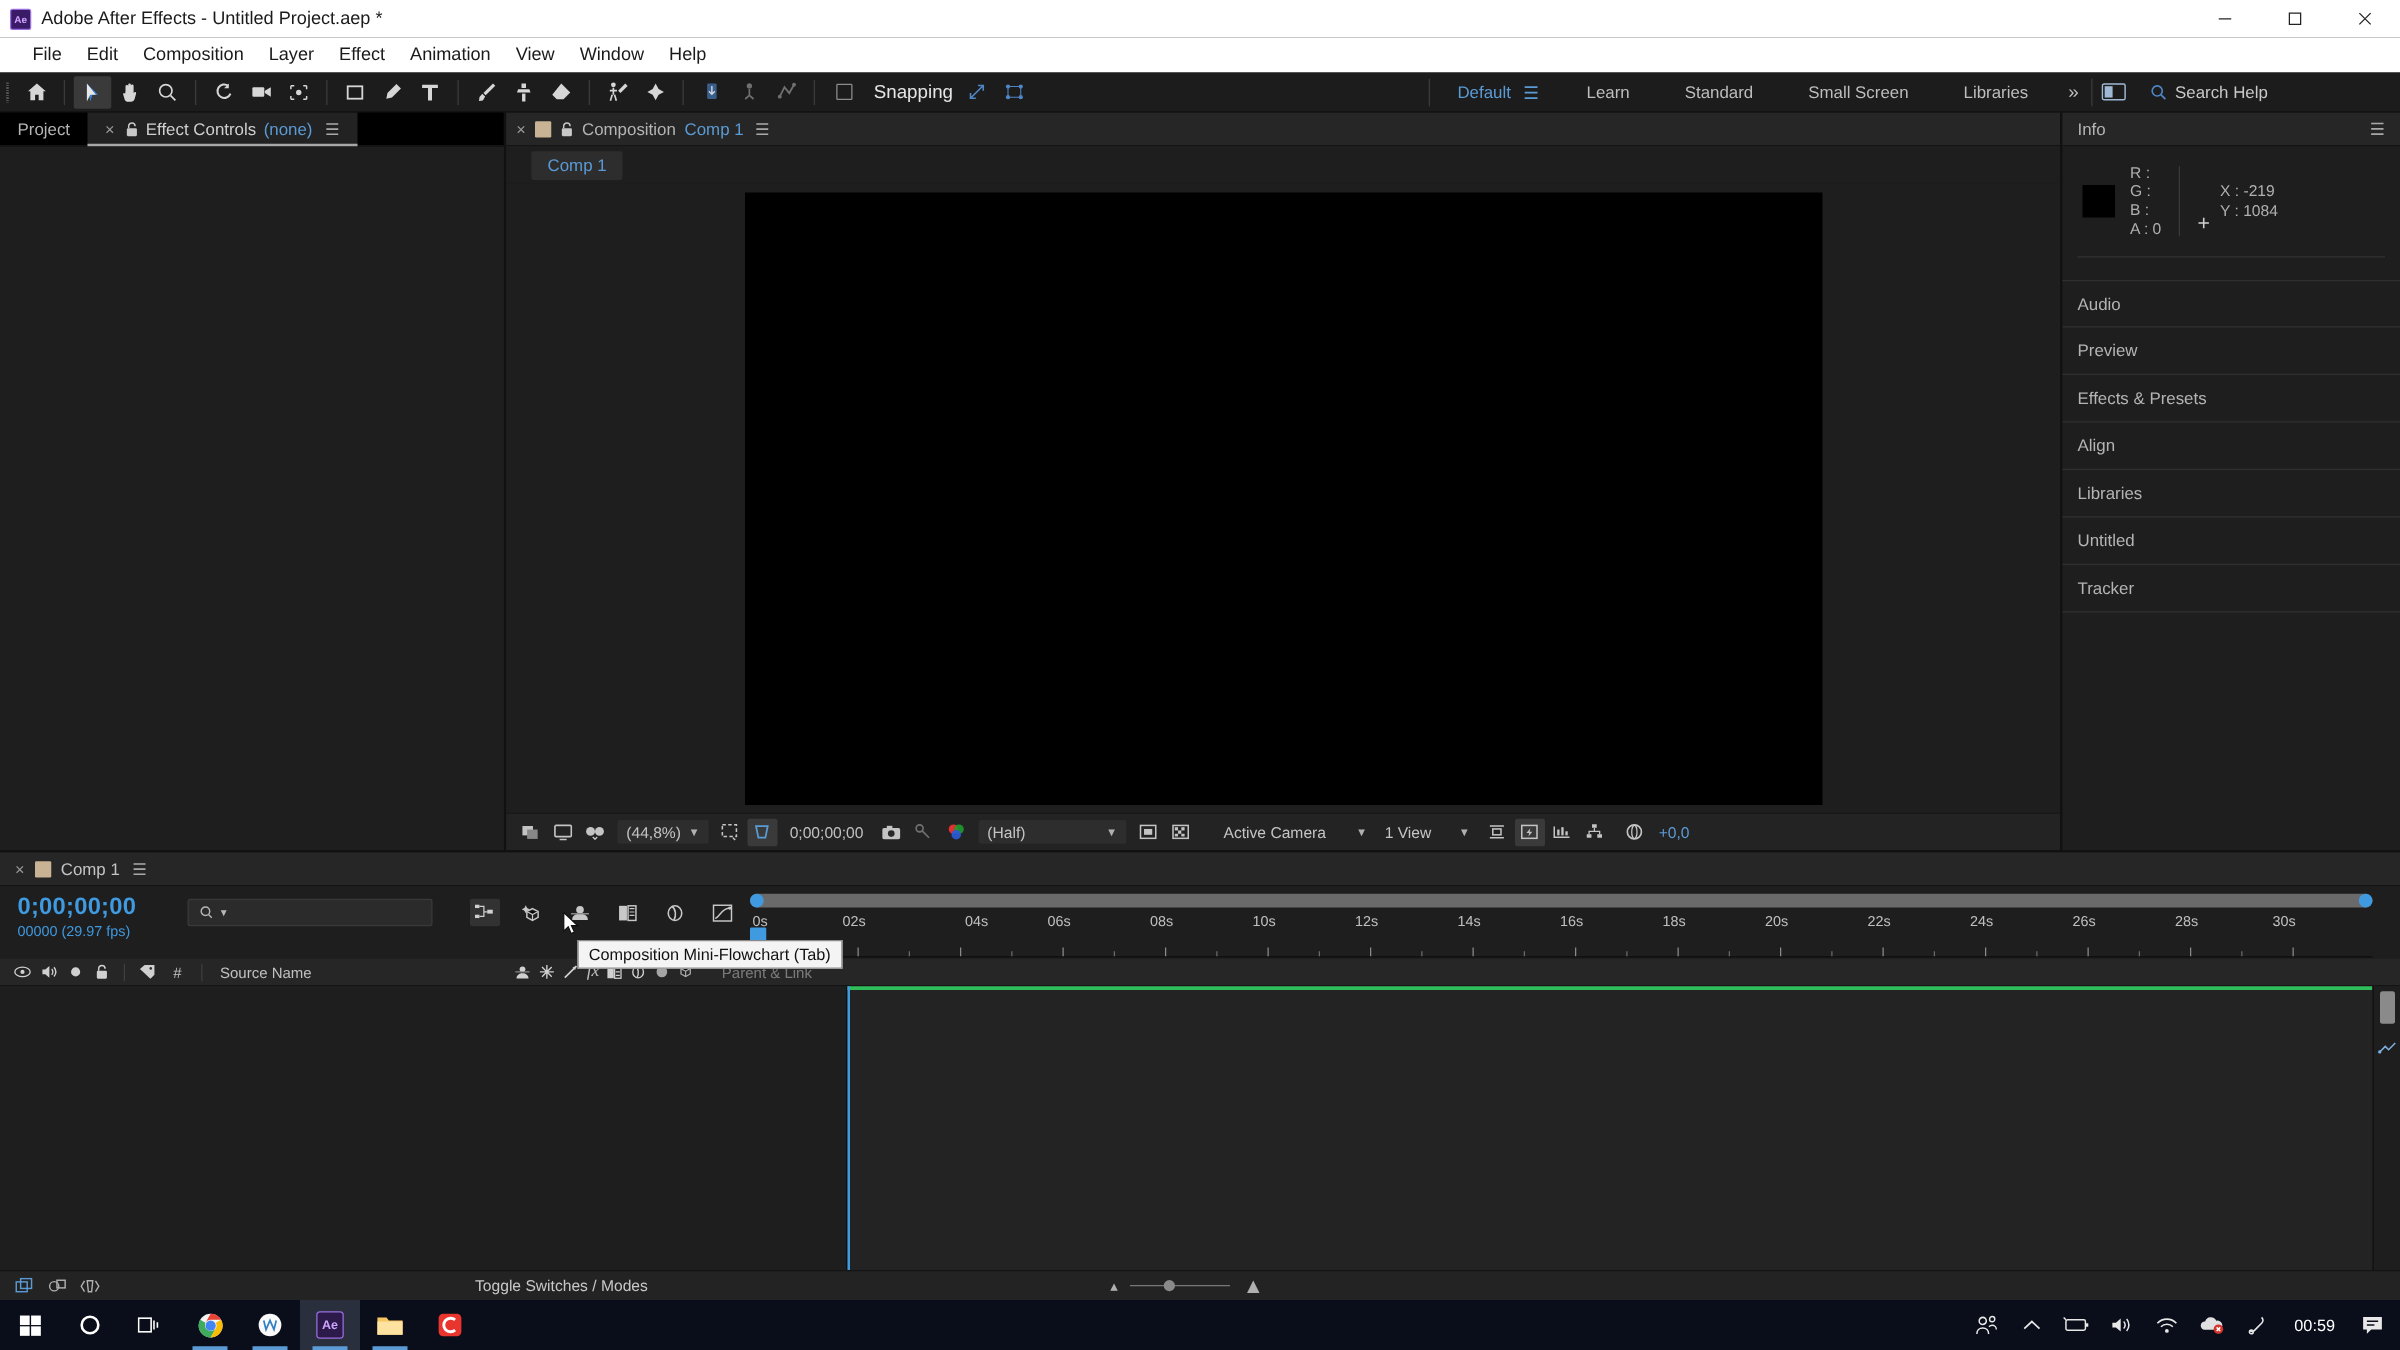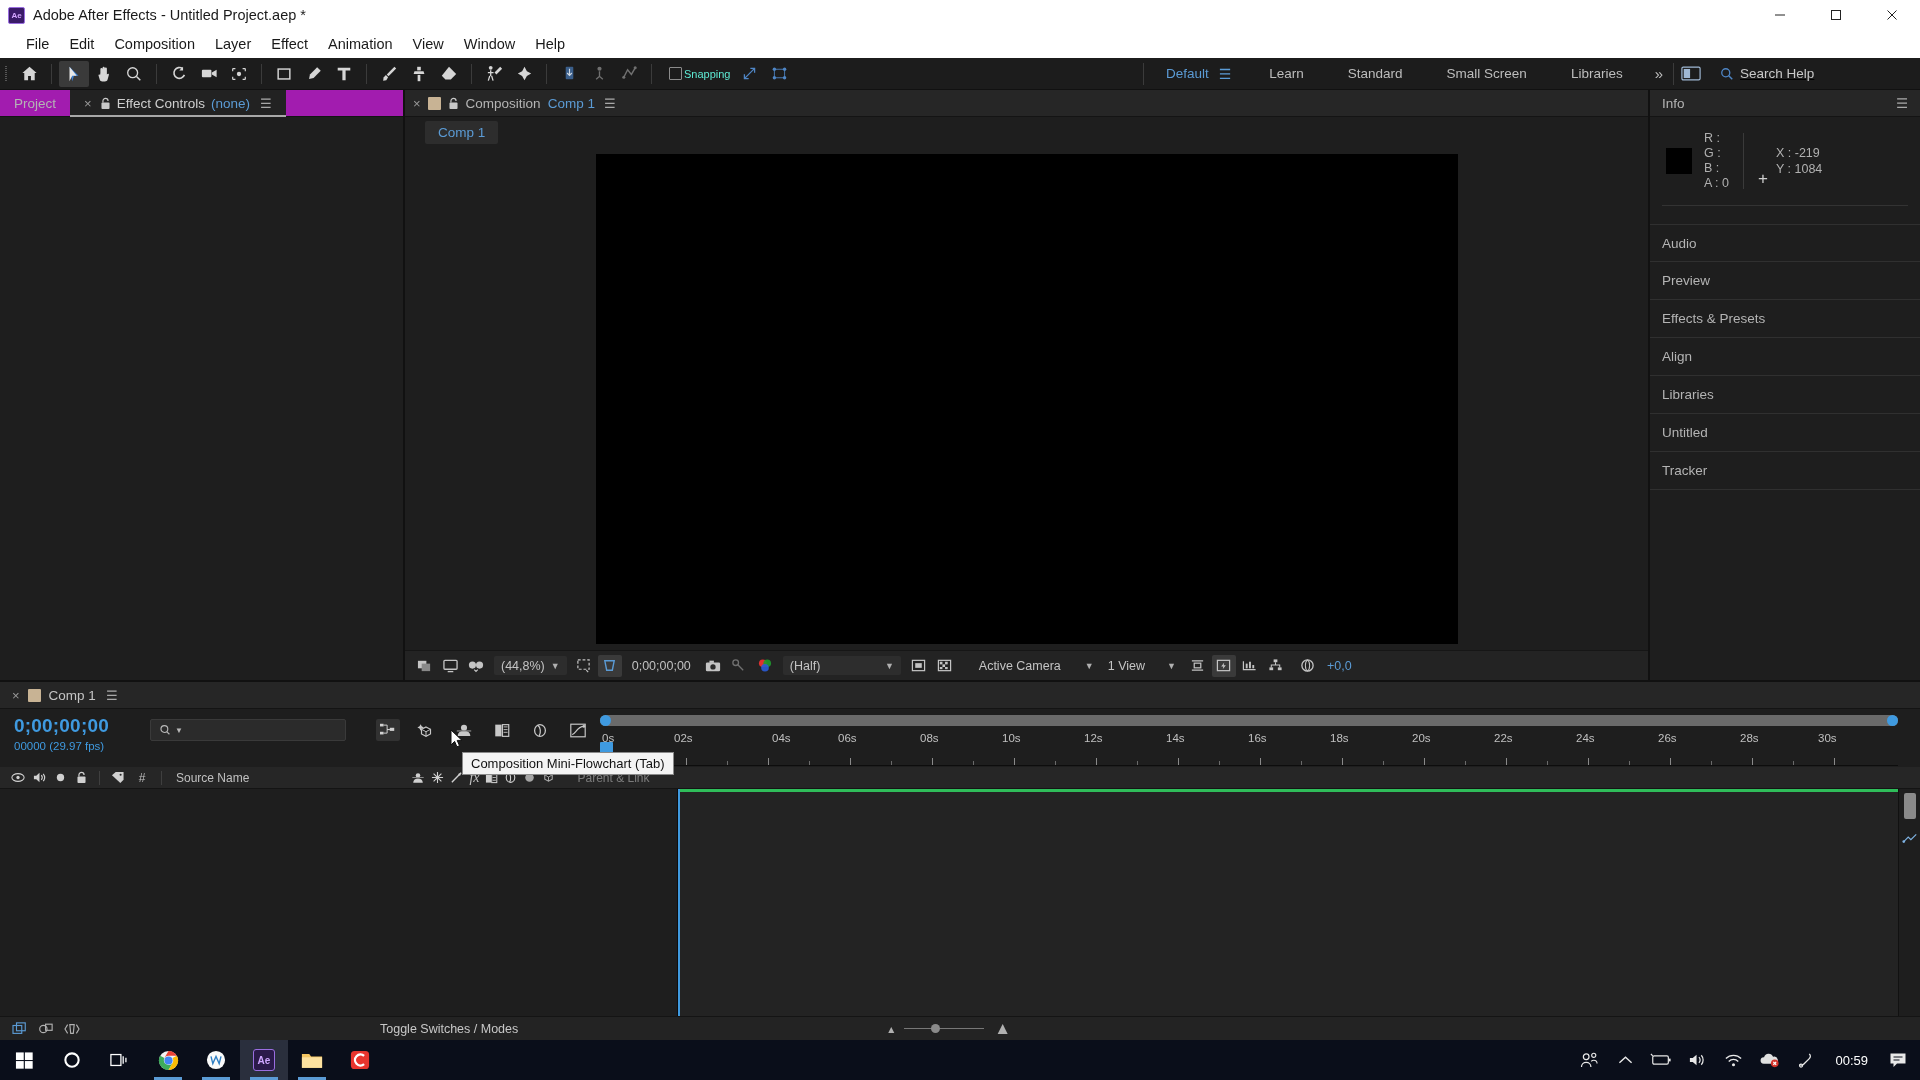--- a/index.html
+++ b/index.html
@@ -51,50 +51,50 @@
     background: repeating-linear-gradient(to bottom, #555 0 1px, transparent 1px 2px);
   }
   .tool {
     width: 30px; height: 26px; display: flex; align-items: center; justify-content: center;
     color: #d0d0d0; position: relative;
   }
   .tool.active { background: #3a3a3a; border-radius: 2px; }
   .tool svg { display: block; }
   .tsep { width: 1px; height: 20px; background: #3b3b3b; margin: 0 7px; }
   .snapping {
-    display: flex; align-items: center; gap: 2px; color: #5eead4; font-size: 11px;
+    display: flex; align-items: center; gap: 17px; color: #e5e5e5; font-size: 15px;
     margin-left: 6px; padding: 0 4px;
   }
   .snap-box { width: 13px; height: 13px; border: 1px solid #8c8c8c; border-radius: 1px; }
   .ws-sep { width: 1px; height: 22px; background: #3b3b3b; }
   .workspaces { display: flex; align-items: center; height: 32px; }
   .ws {
     font-size: 13.5px; color: #bdbdbd; padding: 2px 22px; line-height: 32px; white-space: nowrap;
   }
   .ws.active { color: #5b9bd5; padding-right: 6px; }
   .ws-menu { color: #5b9bd5; font-size: 14px; padding: 0 16px 0 4px; line-height: 32px; }
-  .search-wrap { display: flex; align-items: center; height: 36px; margin-left: 6px; text-decoration: underline; }
+  .search-wrap { display: flex; align-items: center; height: 36px; margin-left: 6px; }
   .search-icon-box { color: #a8a8a8; display: flex; align-items: center; padding: 0 6px; }
   .search-input {
     background: transparent; border: none; outline: none;
     color: #c8c8c8; font-size: 13.5px; width: 180px;
     font-family: "Liberation Sans", sans-serif;
   }
   .search-input::placeholder { color: #c8c8c8; }
 
   
   .body-row { flex: 1; display: flex; min-height: 0; background: #111; }
 
   
   .left-panel {
     width: 405px; flex: 0 0 405px; background: #1e1e1e;
     display: flex; flex-direction: column; border-right: 2px solid #111;
   }
   .panel-tabs {
-    height: 27px; flex: 0 0 27px; background: #a21caf; display: flex; align-items: center;
+    height: 27px; flex: 0 0 27px; background: #000000; display: flex; align-items: center;
     border-bottom: 1px solid #141414; position: relative;
   }
   .ptab {
     display: flex; align-items: center; gap: 6px; height: 27px; padding: 0 14px;
     color: #b4b4b4; font-size: 13.5px; position: relative;
   }
   .ptab.active { color: #cfcfcf; background: #222; }
   .ptab.active::after {
     content: ''; position: absolute; left: 0; right: 0; bottom: 0; height: 2px; background: #a8a8a8;
   }

